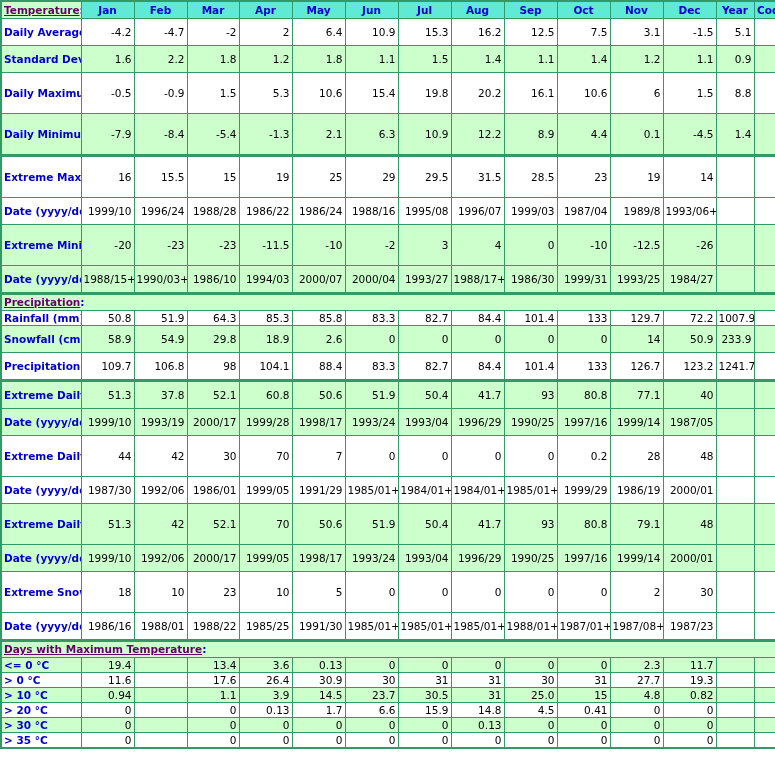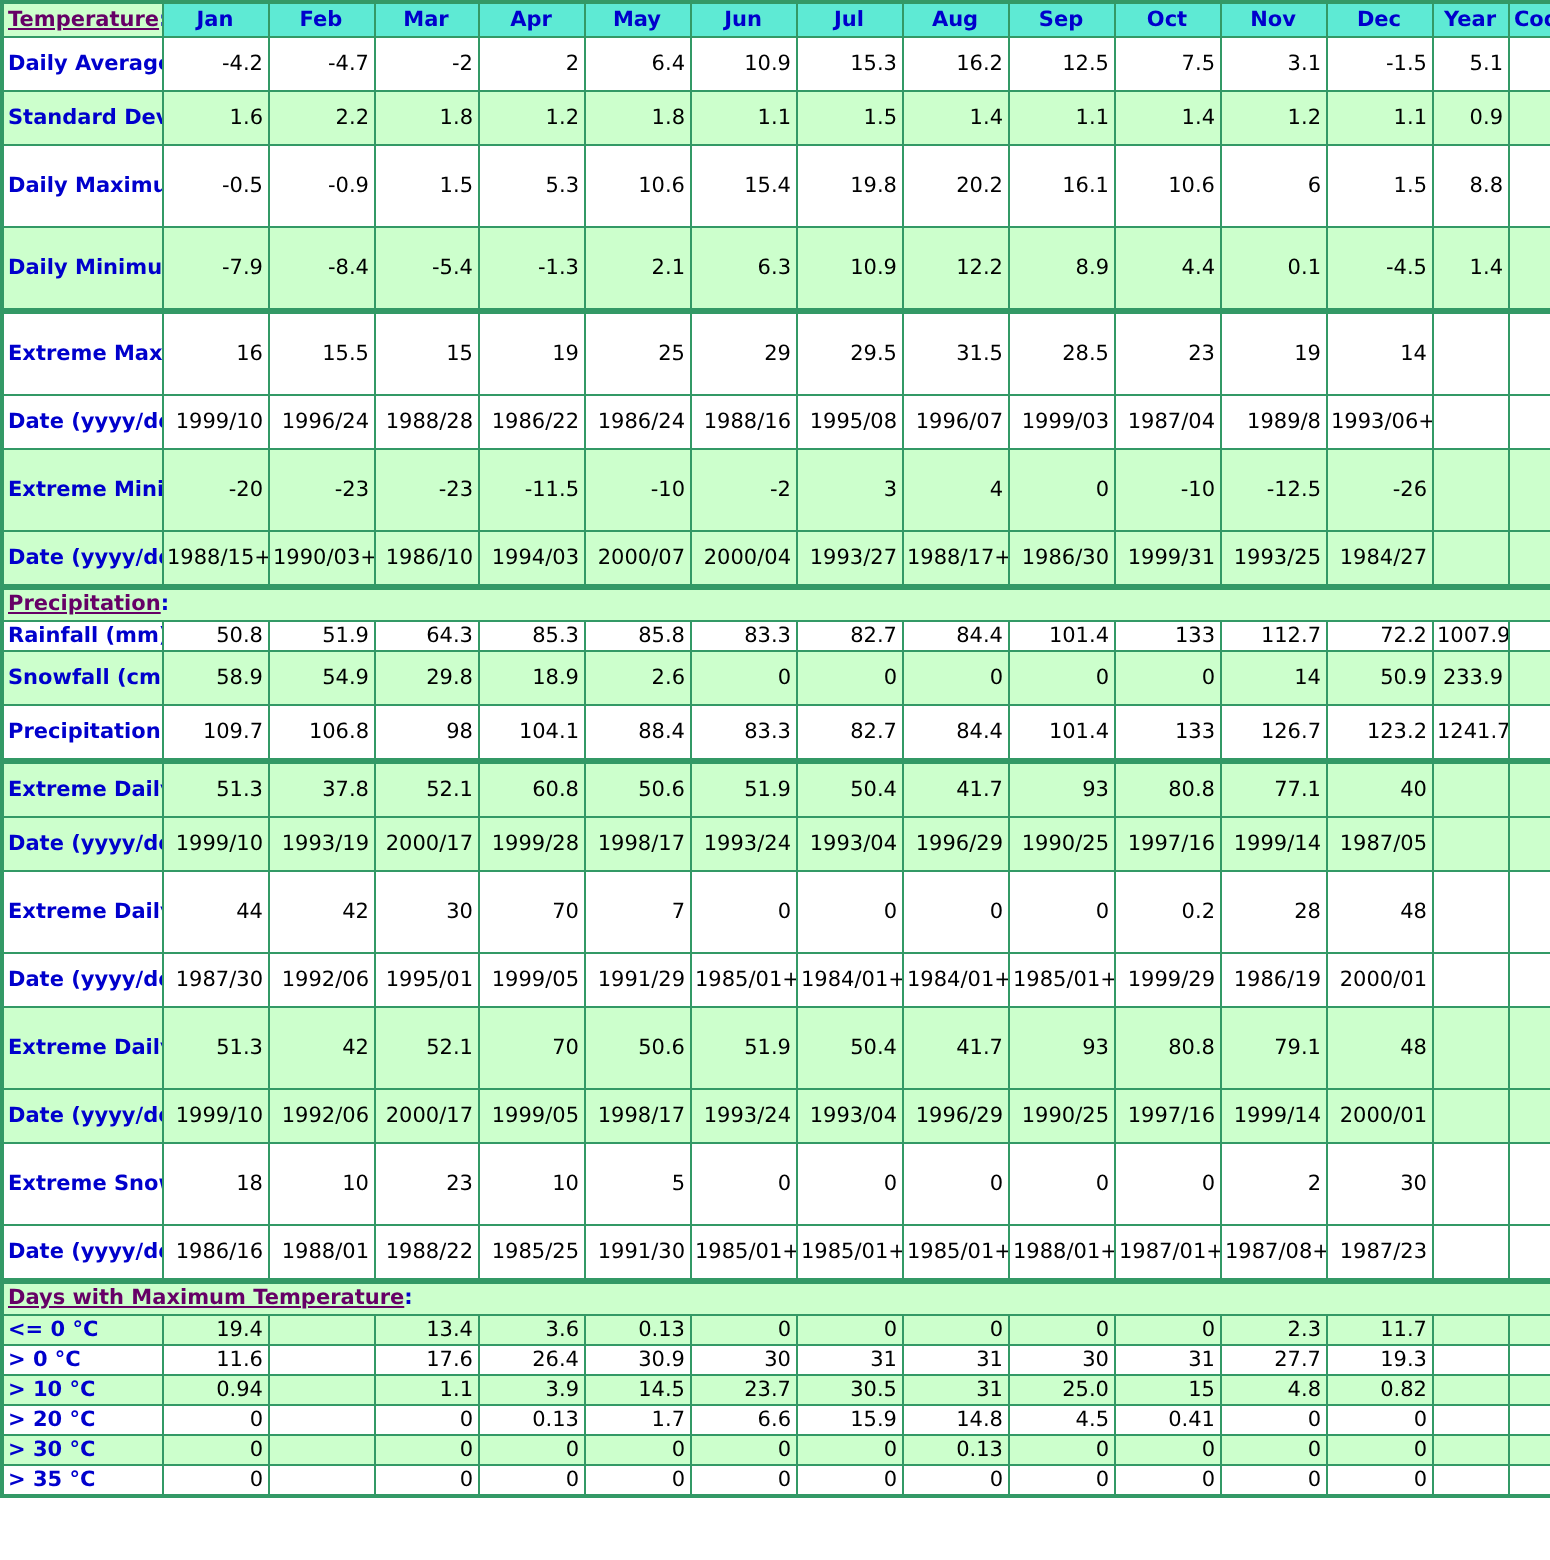--- a/index.html
+++ b/index.html
@@ -222,21 +222,21 @@
         <td class="num">50.8</td>
         <td class="num">51.9</td>
         <td class="num">64.3</td>
         <td class="num">85.3</td>
         <td class="num">85.8</td>
         <td class="num">83.3</td>
         <td class="num">82.7</td>
         <td class="num">84.4</td>
         <td class="num">101.4</td>
         <td class="num">133</td>
-        <td class="num">112.7</td>
+        <td class="num">129.7</td>
         <td class="num">72.2</td>
         <td class="num">1007.9</td>
         <td class="code">D</td>
       </tr>
       <tr class="alt h2">
         <td class="lbl">Snowfall (cm)</td>
         <td class="num">58.9</td>
         <td class="num">54.9</td>
         <td class="num">29.8</td>
         <td class="num">18.9</td>
@@ -316,21 +316,21 @@
         <td class="num">0.2</td>
         <td class="num">28</td>
         <td class="num">48</td>
         <td class="num"></td>
         <td class="code"></td>
       </tr>
       <tr class="w h2">
         <td class="lbl">Date (yyyy/dd)</td>
         <td class="num">1987/30</td>
         <td class="num">1992/06</td>
-        <td class="num">1995/01</td>
+        <td class="num">1986/01</td>
         <td class="num b">1999/05</td>
         <td class="num">1991/29</td>
         <td class="num">1985/01+</td>
         <td class="num">1984/01+</td>
         <td class="num">1984/01+</td>
         <td class="num">1985/01+</td>
         <td class="num">1999/29</td>
         <td class="num">1986/19</td>
         <td class="num">2000/01</td>
         <td class="num"></td>

